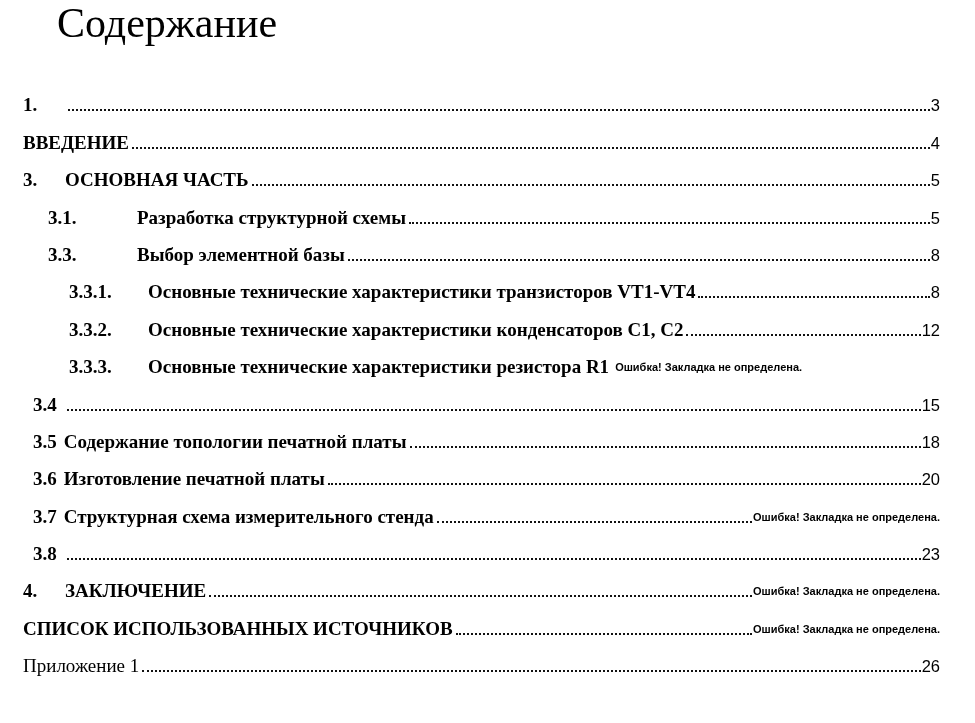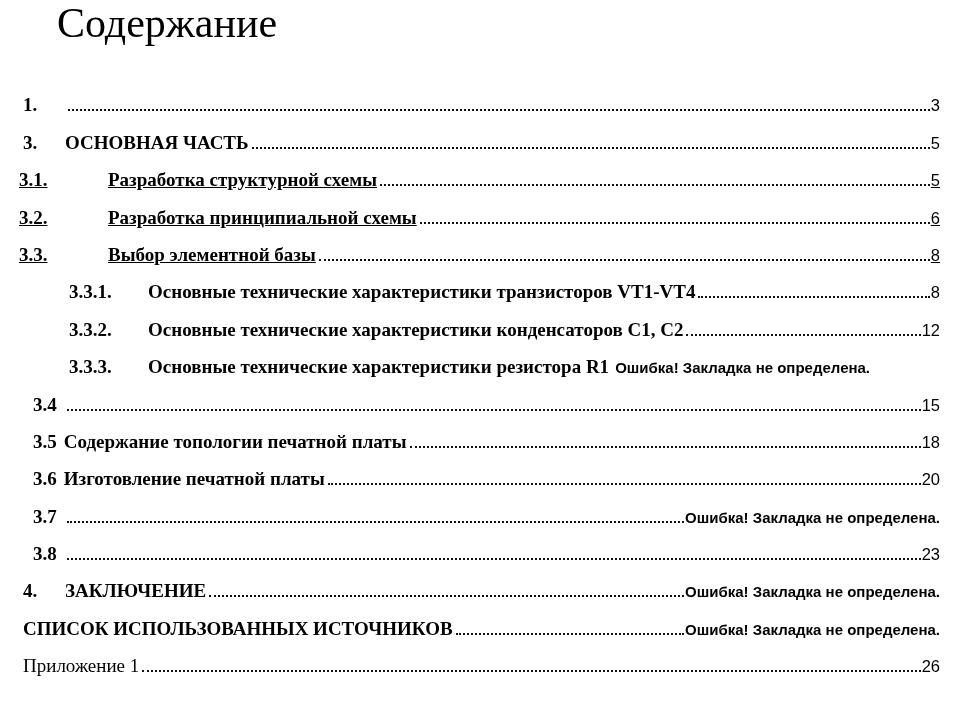--- a/index.html
+++ b/index.html
@@ -67,71 +67,71 @@
     flex: 0 0 auto;
     font-family: "Liberation Sans", sans-serif;
     font-weight: 400;
     font-size: 16.5px;
     line-height: 21px;
   }
   .error {
     flex: 0 0 auto;
     font-family: "Liberation Sans", sans-serif;
     font-weight: 700;
-    font-size: 15px;
+    font-size: 11px;
     line-height: 21px;
     white-space: nowrap;
   }
   .error.no-dots {
     margin-left: 6px;
   }
   
   .lvl-l1 { padding-left: 23px; }
   .lvl-l1 .num { width: 42px; }
-  .lvl-l2 { padding-left: 19px; text-decoration: underline; }
+  .lvl-l2 { padding-left: 48px; }
   .lvl-l2 .num { width: 89px; }
   .lvl-l3 { padding-left: 69px; }
   .lvl-l3 .num { width: 79px; }
   .lvl-l2run { padding-left: 33px; }
   .lvl-l2run .num { width: auto; margin-right: 7px; margin-top: 15px; }
 </style>
 </head>
 <body>
 
 <h1 class="doc-title">Содержание</h1>
 
 <div class="toc">
     <div class="toc-row lvl-l1">
     <span class="num">1.</span>
     <span class="dots"></span>
     <span class="page">3</span>
 
   </div>
     <div class="toc-row lvl-l1">
+
+    <span class="label">ВВЕДЕНИЕ</span>
+    <span class="dots"></span>
+    <span class="page">4</span>
+
+  </div>
+    <div class="toc-row lvl-l1">
     <span class="num">3.</span>
     <span class="label">ОСНОВНАЯ ЧАСТЬ</span>
     <span class="dots"></span>
     <span class="page">5</span>
 
   </div>
     <div class="toc-row lvl-l2">
     <span class="num">3.1.</span>
     <span class="label">Разработка структурной схемы</span>
     <span class="dots"></span>
     <span class="page">5</span>
 
   </div>
     <div class="toc-row lvl-l2">
-    <span class="num">3.2.</span>
-    <span class="label">Разработка принципиальной схемы</span>
-    <span class="dots"></span>
-    <span class="page">6</span>
-
-  </div>
-    <div class="toc-row lvl-l2">
     <span class="num">3.3.</span>
     <span class="label">Выбор элементной базы</span>
     <span class="dots"></span>
     <span class="page">8</span>
 
   </div>
     <div class="toc-row lvl-l3">
     <span class="num">3.3.1.</span>
     <span class="label">Основные технические характеристики транзисторов VT1-VT4</span>
     <span class="dots"></span>
@@ -166,20 +166,21 @@
   </div>
     <div class="toc-row lvl-l2run">
     <span class="num">3.6</span>
     <span class="label">Изготовление печатной платы</span>
     <span class="dots"></span>
     <span class="page">20</span>
 
   </div>
     <div class="toc-row lvl-l2run">
     <span class="num">3.7</span>
+    <span class="label">Структурная схема измерительного стенда</span>
     <span class="dots"></span>
 
     <span class="error">Ошибка! Закладка не определена.</span>
   </div>
     <div class="toc-row lvl-l2run">
     <span class="num">3.8</span>
     <span class="dots"></span>
     <span class="page">23</span>
 
   </div>

